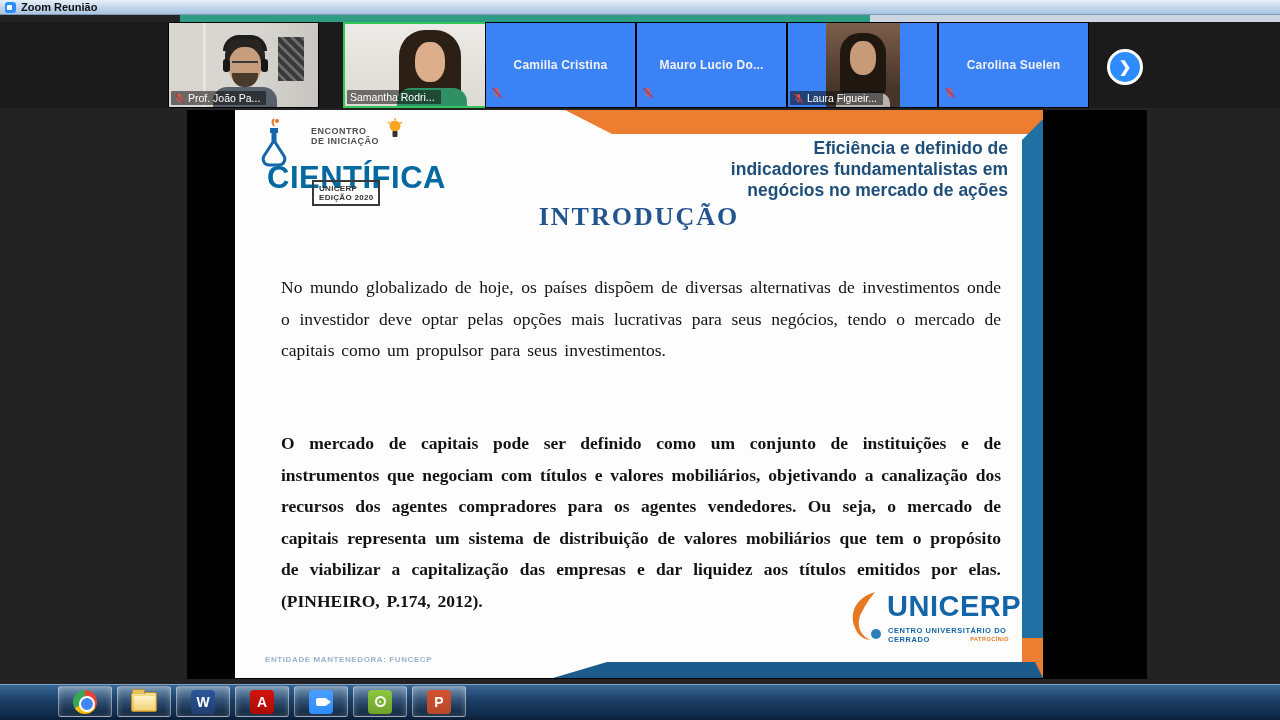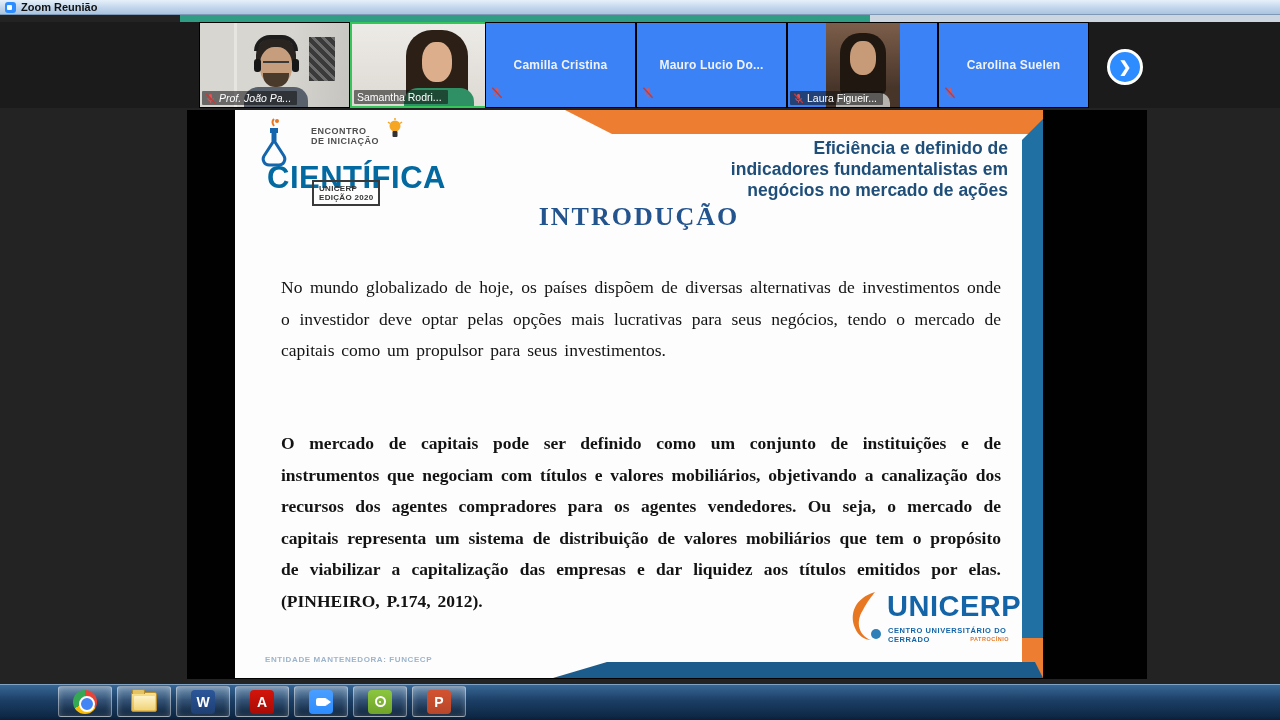--- a/index.html
+++ b/index.html
@@ -160,21 +160,21 @@
     </div>
   <div class="winbtn btn-close" style="left:1237px;">
       <div class="glyph-close">✕</div>
     </div>
 
   <div class="share-topline-teal"></div>
   <div class="share-topline-ghost"></div>
 
   <div class="strip">
 
-    <div class="tile" style="left:199px;font-style:italic;">
+    <div class="tile" style="left:168px;">
       <div class="v1-bg">
         <div class="v1-door"></div>
         <div class="v1-shelf"></div>
         <div class="v1-hair"></div>
         <div class="v1-band"></div>
         <div class="v1-face"></div>
         <div class="v1-glasses"></div>
         <div class="v1-beard"></div>
         <div class="v1-ear" style="left:54px;"></div>
         <div class="v1-ear" style="left:92px;"></div>
@@ -184,21 +184,21 @@
         <svg width="11" height="11" viewBox="0 0 12 12">
           <rect x="4.4" y="1" width="3.2" height="5.6" rx="1.6" fill="#e05555"></rect>
           <path d="M3 5.6 a3 3 0 0 0 6 0" stroke="#e05555" stroke-width="1" fill="none"></path>
           <line x1="6" y1="8.6" x2="6" y2="10.6" stroke="#e05555" stroke-width="1"></line>
           <line x1="1.4" y1="0.8" x2="10.6" y2="10.8" stroke="#c23b3b" stroke-width="1.4"></line>
         </svg>
         <span>Prof. João Pa...</span>
       </div>
     </div>
 
-    <div class="tile active" style="left:350px;">
+    <div class="tile active" style="left:343px;">
       <div class="v2-bg">
         <div class="v2-hair"></div>
         <div class="v2-face"></div>
         <div class="v2-body"></div>
       </div>
       <div class="nametag">
         <span>Samantha Rodri...</span>
       </div>
     </div>
 

